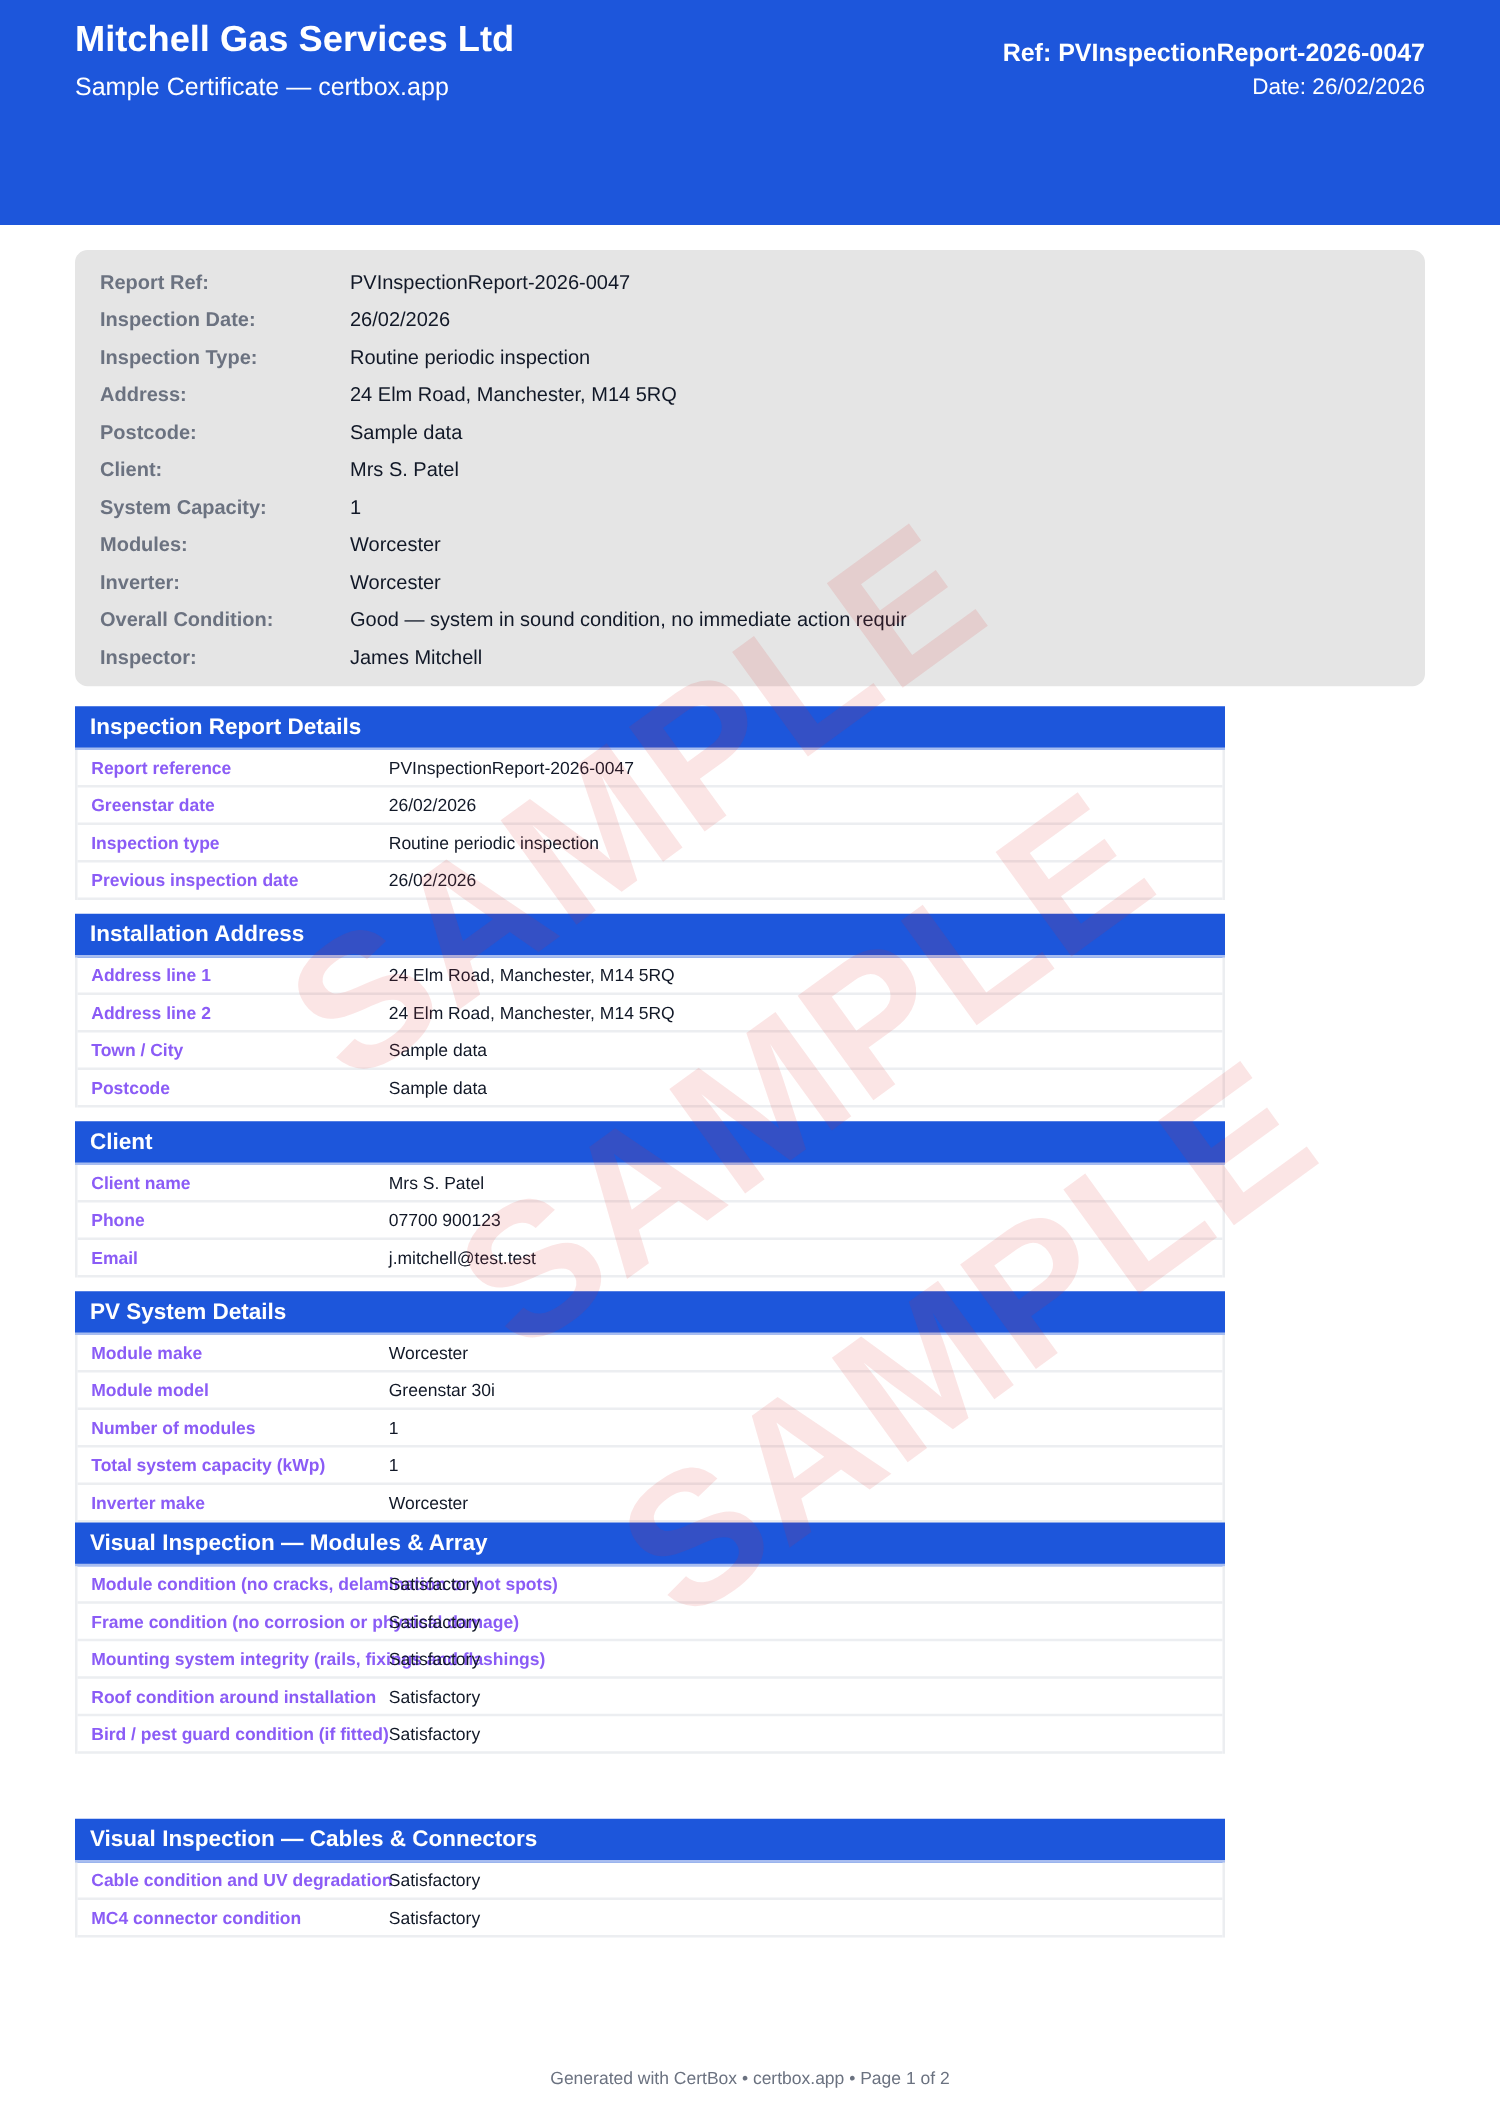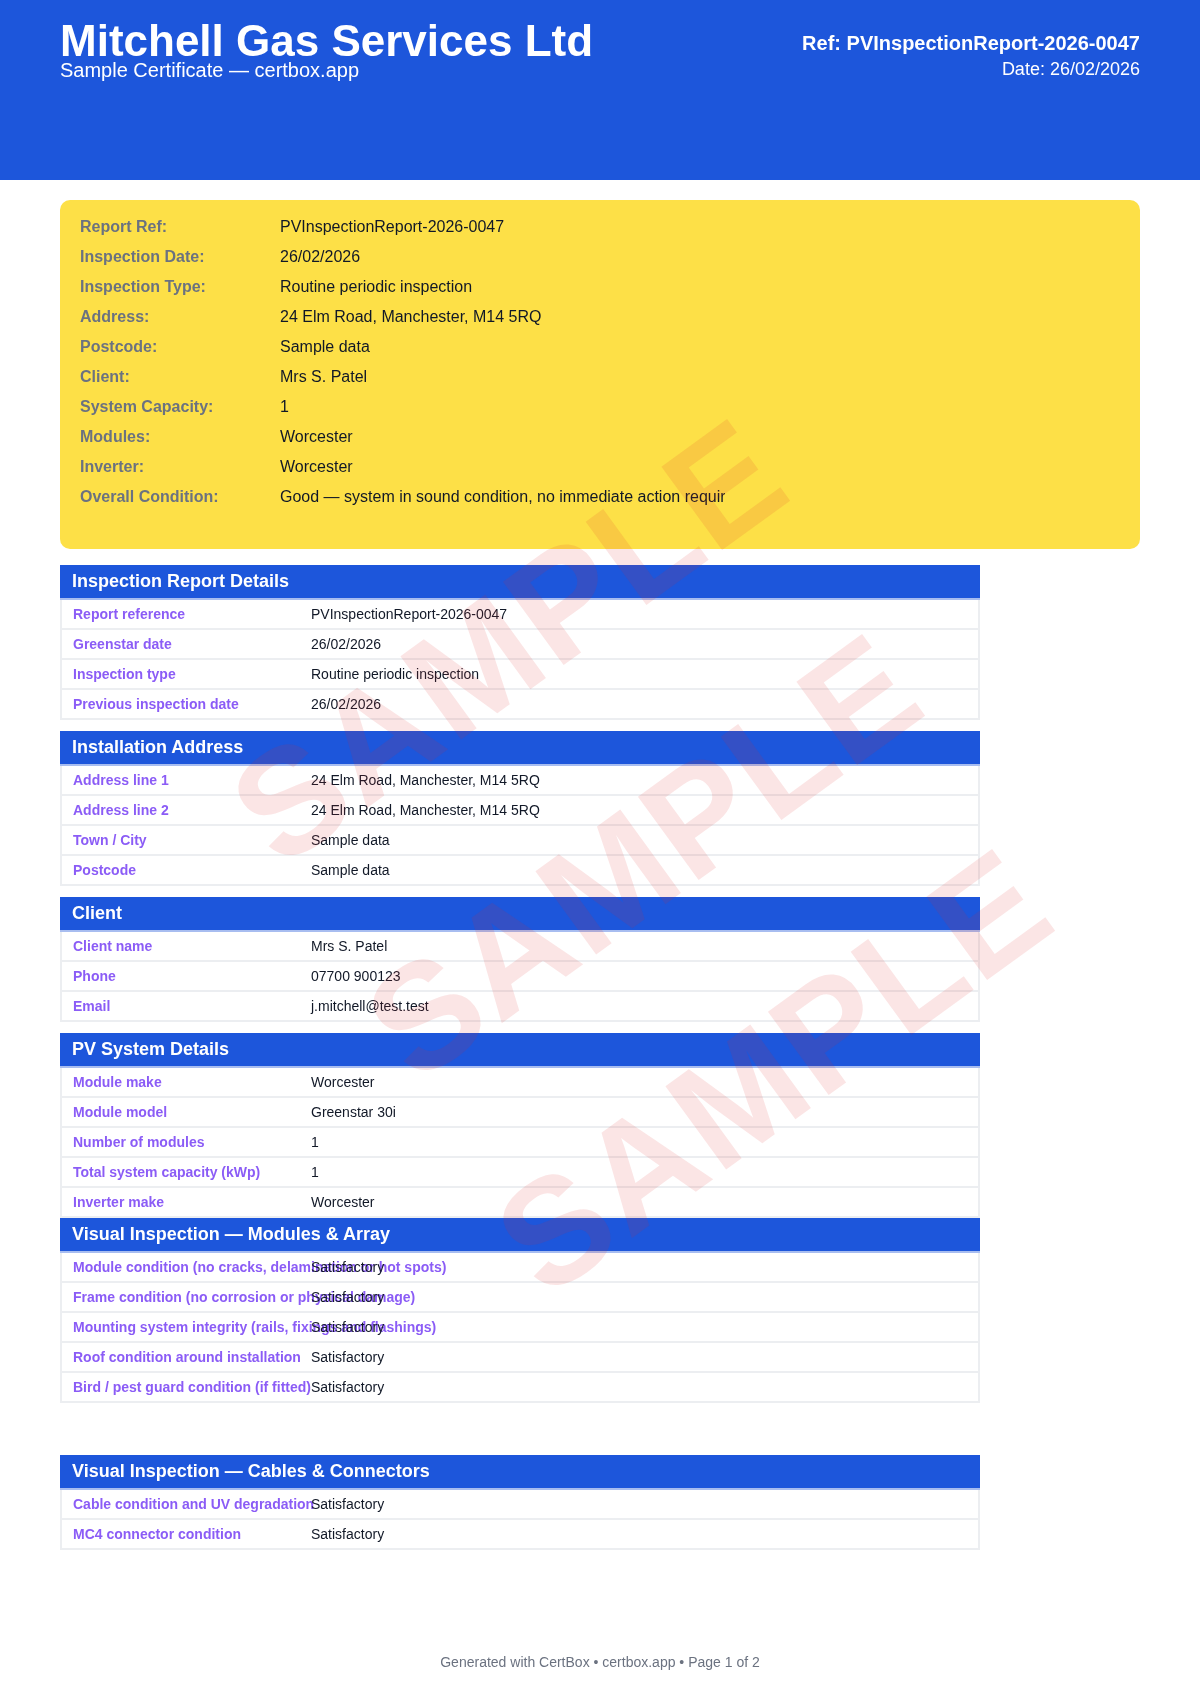--- a/index.html
+++ b/index.html
@@ -1,26 +1,26 @@
 <!DOCTYPE html>
 <html><head>
 <meta charset="utf-8">
 <style>
   * { box-sizing: border-box; margin: 0; padding: 0; }
   html, body { width: 1200px; height: 1697px; background: #ffffff; }
   body { font-family: "Liberation Sans", sans-serif; color: #111827; position: relative; overflow: hidden; }
 
   .header { position: absolute; left: 0; top: 0; width: 1200px; height: 180px; background: #1d56db; color: #fff; }
-  .company { position: absolute; left: 60px; top: 16px; font-size: 44px; font-weight: bold; }
+  .company { position: absolute; left: 60px; top: 16px; font-size: 29px; font-weight: bold; }
   .subtitle { position: absolute; left: 60px; top: 59px; font-size: 20px; }
   .title { position: absolute; left: 60px; top: 74px; font-size: 51px; font-weight: bold; }
   .ref { position: absolute; right: 60px; top: 32px; font-size: 20px; font-weight: bold; text-align: left; }
   .date { position: absolute; right: 60px; top: 59px; font-size: 18px; text-align: right; }
 
-  .summary { position: absolute; left: 60px; top: 200px; width: 1080px; height: 349px; background: #fde047; border-radius: 10px; padding: 12px 20px; }
+  .summary { position: absolute; left: 60px; top: 200px; width: 1080px; height: 349px; background: #e5e5e5; border-radius: 10px; padding: 12px 20px; }
   .summary-row { display: flex; height: 30px; align-items: center; font-size: 16px; }
   .summary-label { width: 200px; color: #6b7280; font-weight: bold; }
   .summary-value { color: #111827; white-space: nowrap; overflow: hidden; width: 445px; }
 
   .section { position: absolute; left: 60px; width: 920px; }
   .section-header { height: 35px; background: #1d56db; color: #fff; font-size: 18px; font-weight: bold; padding-left: 12px; display: flex; align-items: center; border-bottom: 2px solid #a8bdf0; }
   .section-rows { border-left: 2px solid #eceef1; border-right: 2px solid #eceef1; }
   .row { height: 30px; display: flex; align-items: center; border-bottom: 2px solid #eceef1; font-size: 14px; position: relative; }
   .row-label { position: absolute; left: 11px; font-weight: bold; white-space: nowrap; color: #8b5cf6; }
   .row-value { position: absolute; left: 249px; white-space: nowrap; color: #111827; }
@@ -73,20 +73,24 @@
       <span class="summary-value">Worcester</span>
     </div>
   <div class="summary-row">
       <span class="summary-label">Inverter:</span>
       <span class="summary-value">Worcester</span>
     </div>
   <div class="summary-row">
       <span class="summary-label">Overall Condition:</span>
       <span class="summary-value">Good — system in sound condition, no immediate action requir</span>
     </div>
+  <div class="summary-row">
+      <span class="summary-label">Inspector:</span>
+      <span class="summary-value">James Mitchell</span>
+    </div>
 </div>
 
 <div class="section" style="top:565px">
   <div class="section-header">Inspection Report Details</div>
   <div class="section-rows">
     <div class="row">
         <span class="row-label">Report reference</span>
         <span class="row-value">PVInspectionReport-2026-0047</span>
       </div>
     <div class="row">

